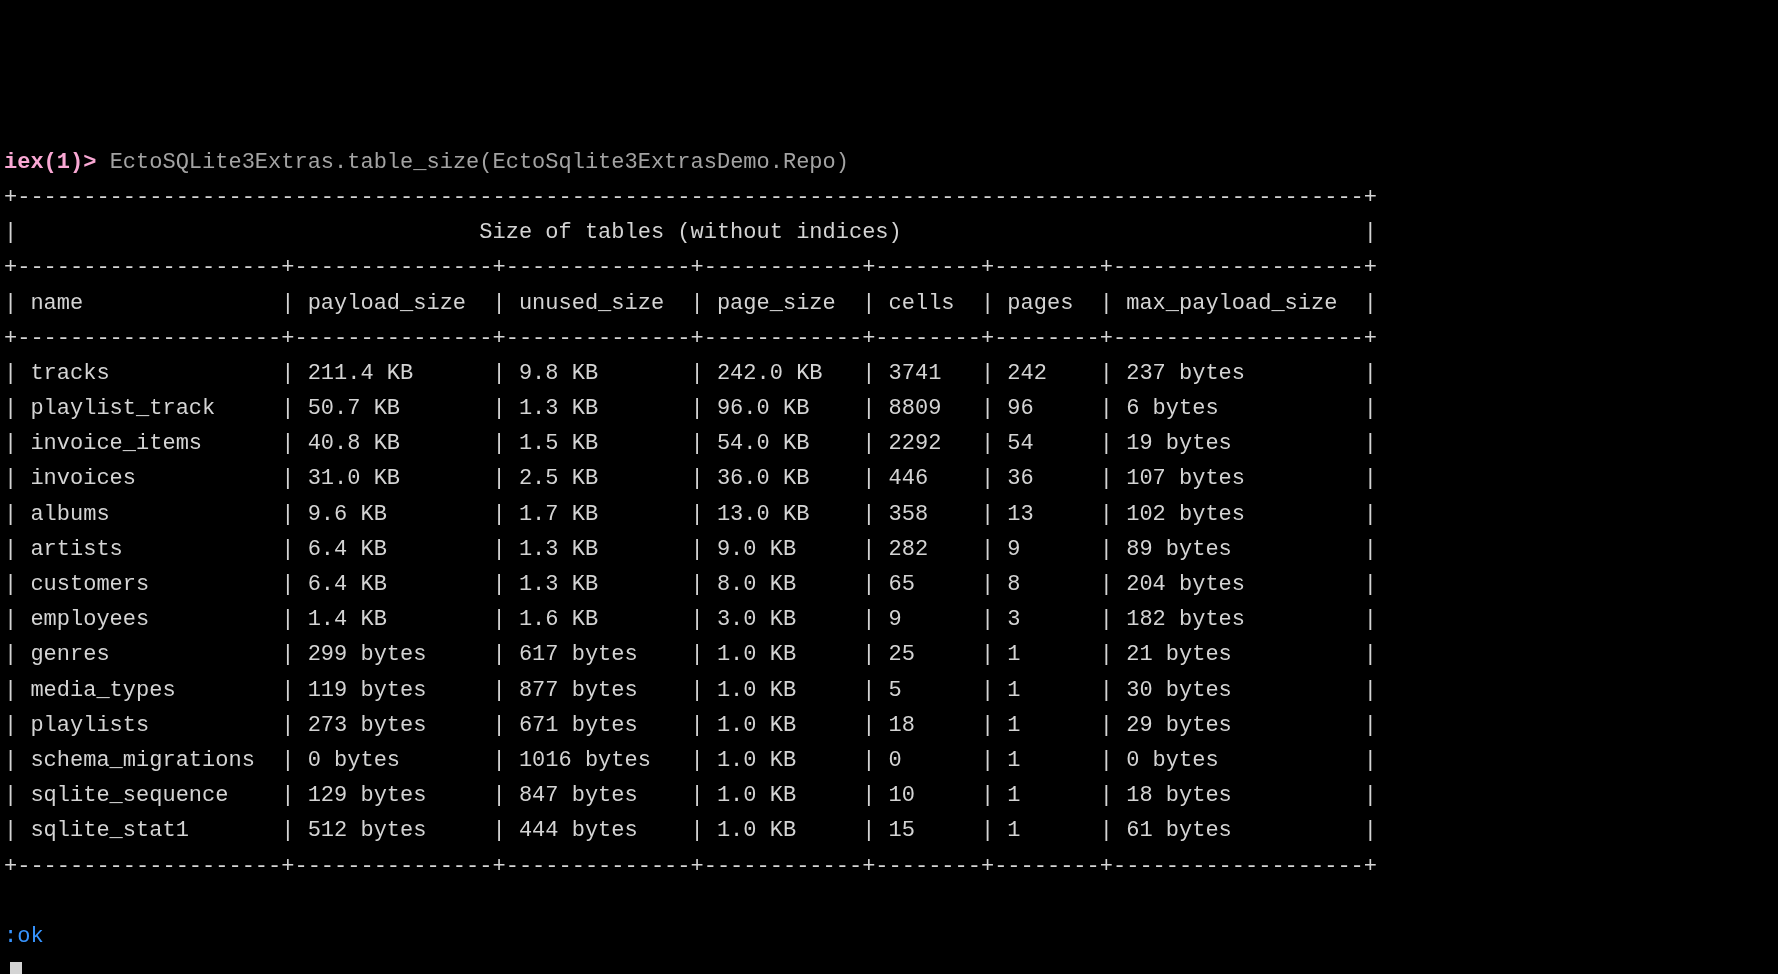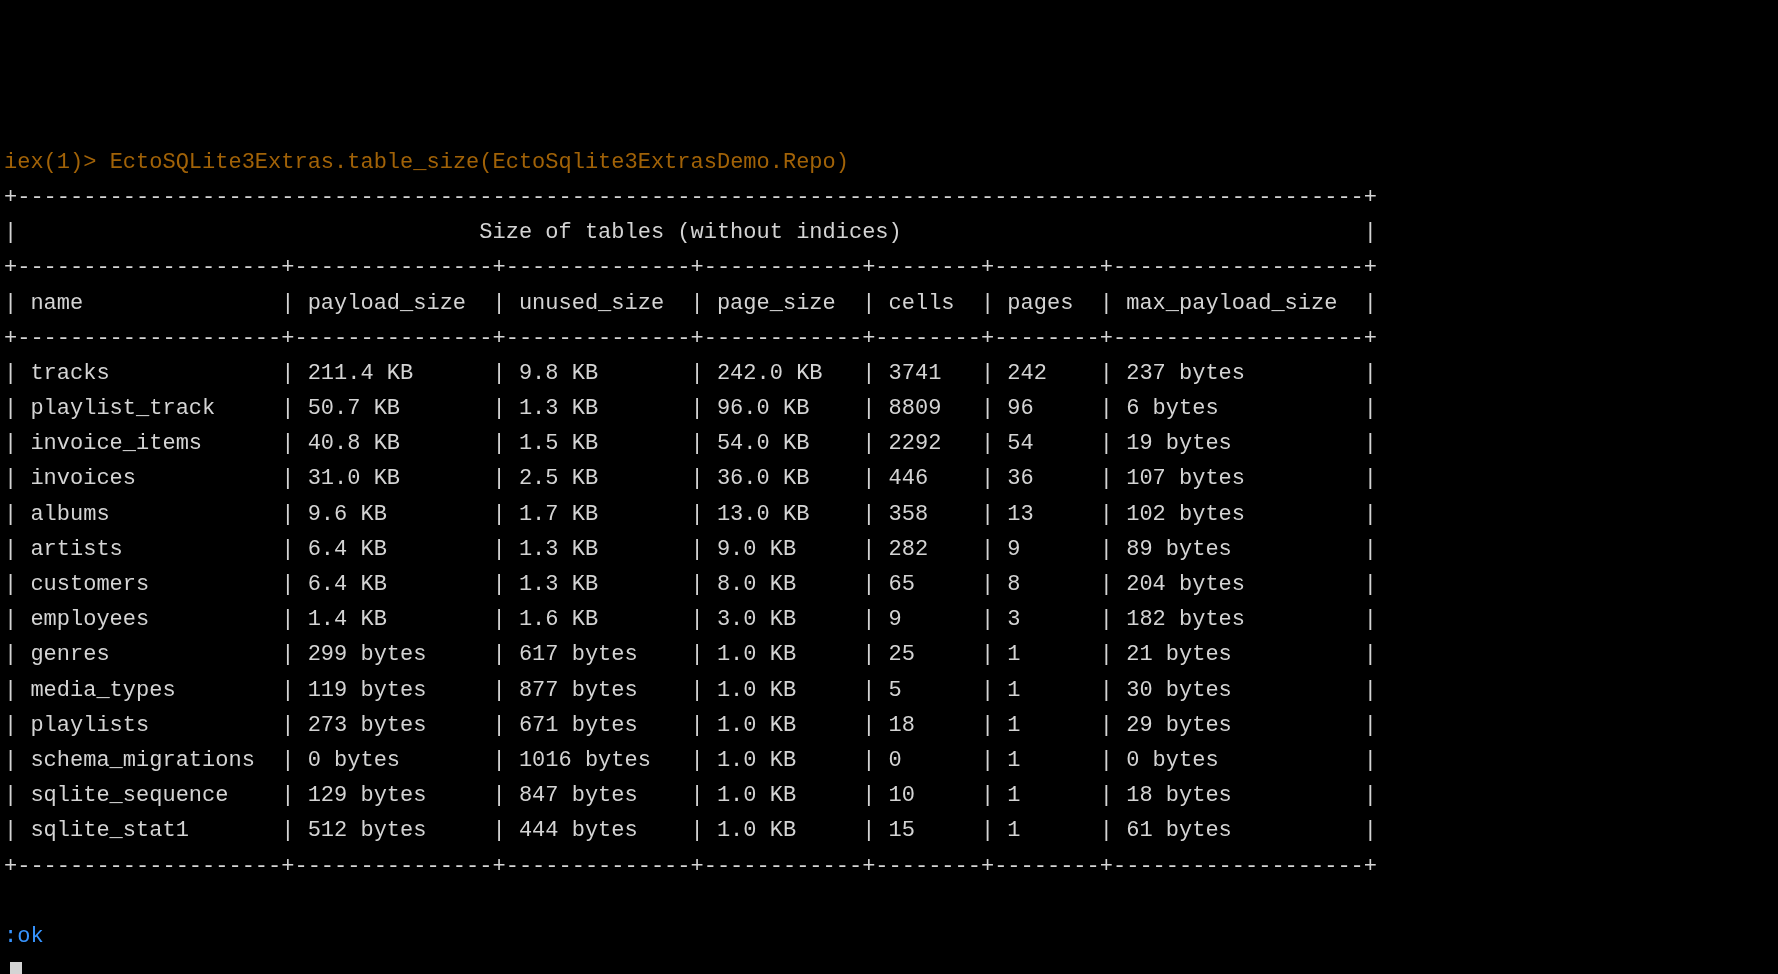--- a/index.html
+++ b/index.html
@@ -11,24 +11,25 @@
       background: #000000;
       color: #d4d4d4;
       font-family: 'Consolas', 'Monaco', 'Courier New', monospace;
       font-size: 22px;
       line-height: 1.6;
       padding: 4px;
       white-space: pre;
       overflow-x: auto;
     }
     .prompt-prefix {
-      color: #a16207;
+      color: #f9a8d4;
+      font-weight: bold;
     }
     .command {
-      color: #a16207;
+      color: #a3a3a3;
     }
     .ok {
       color: #3794ff;
       margin-top: 40px;
     }
     .table-container {
       color: #d4d4d4;
     }
     .cursor {
       display: inline-block;

